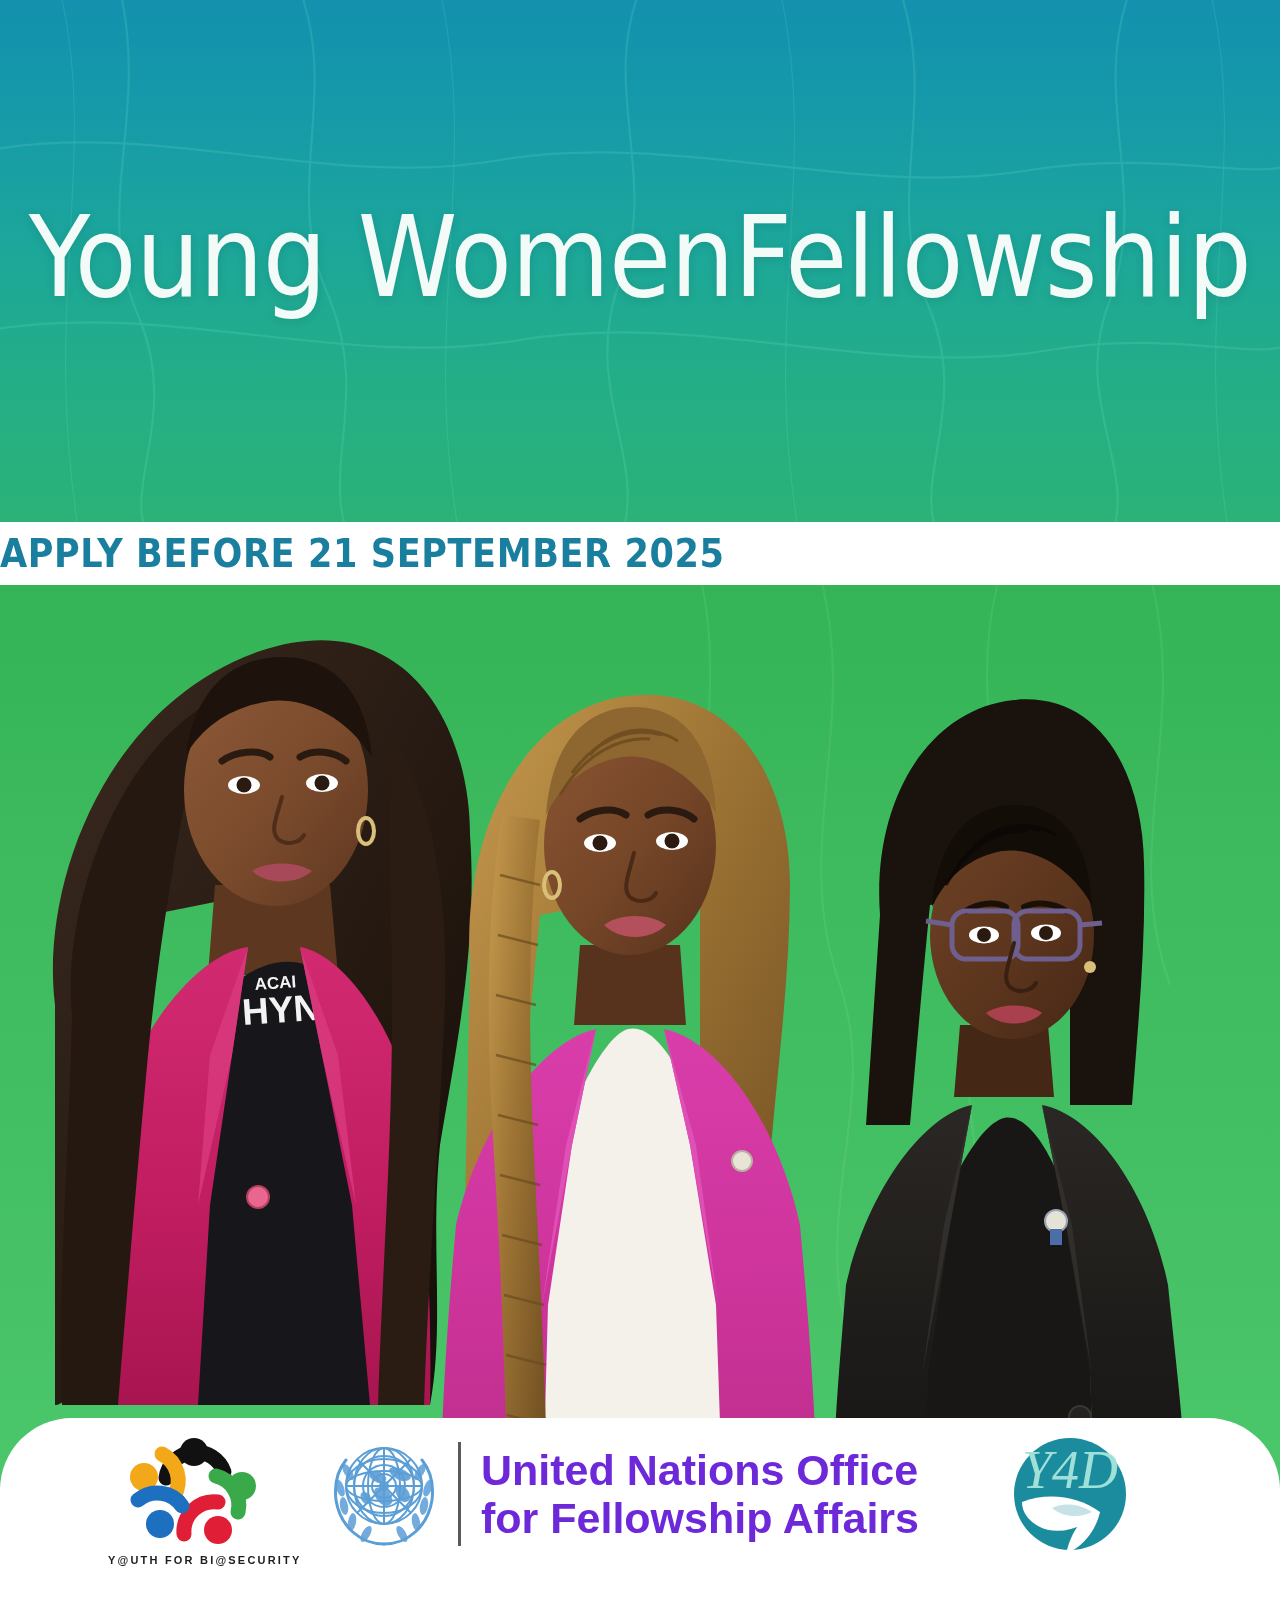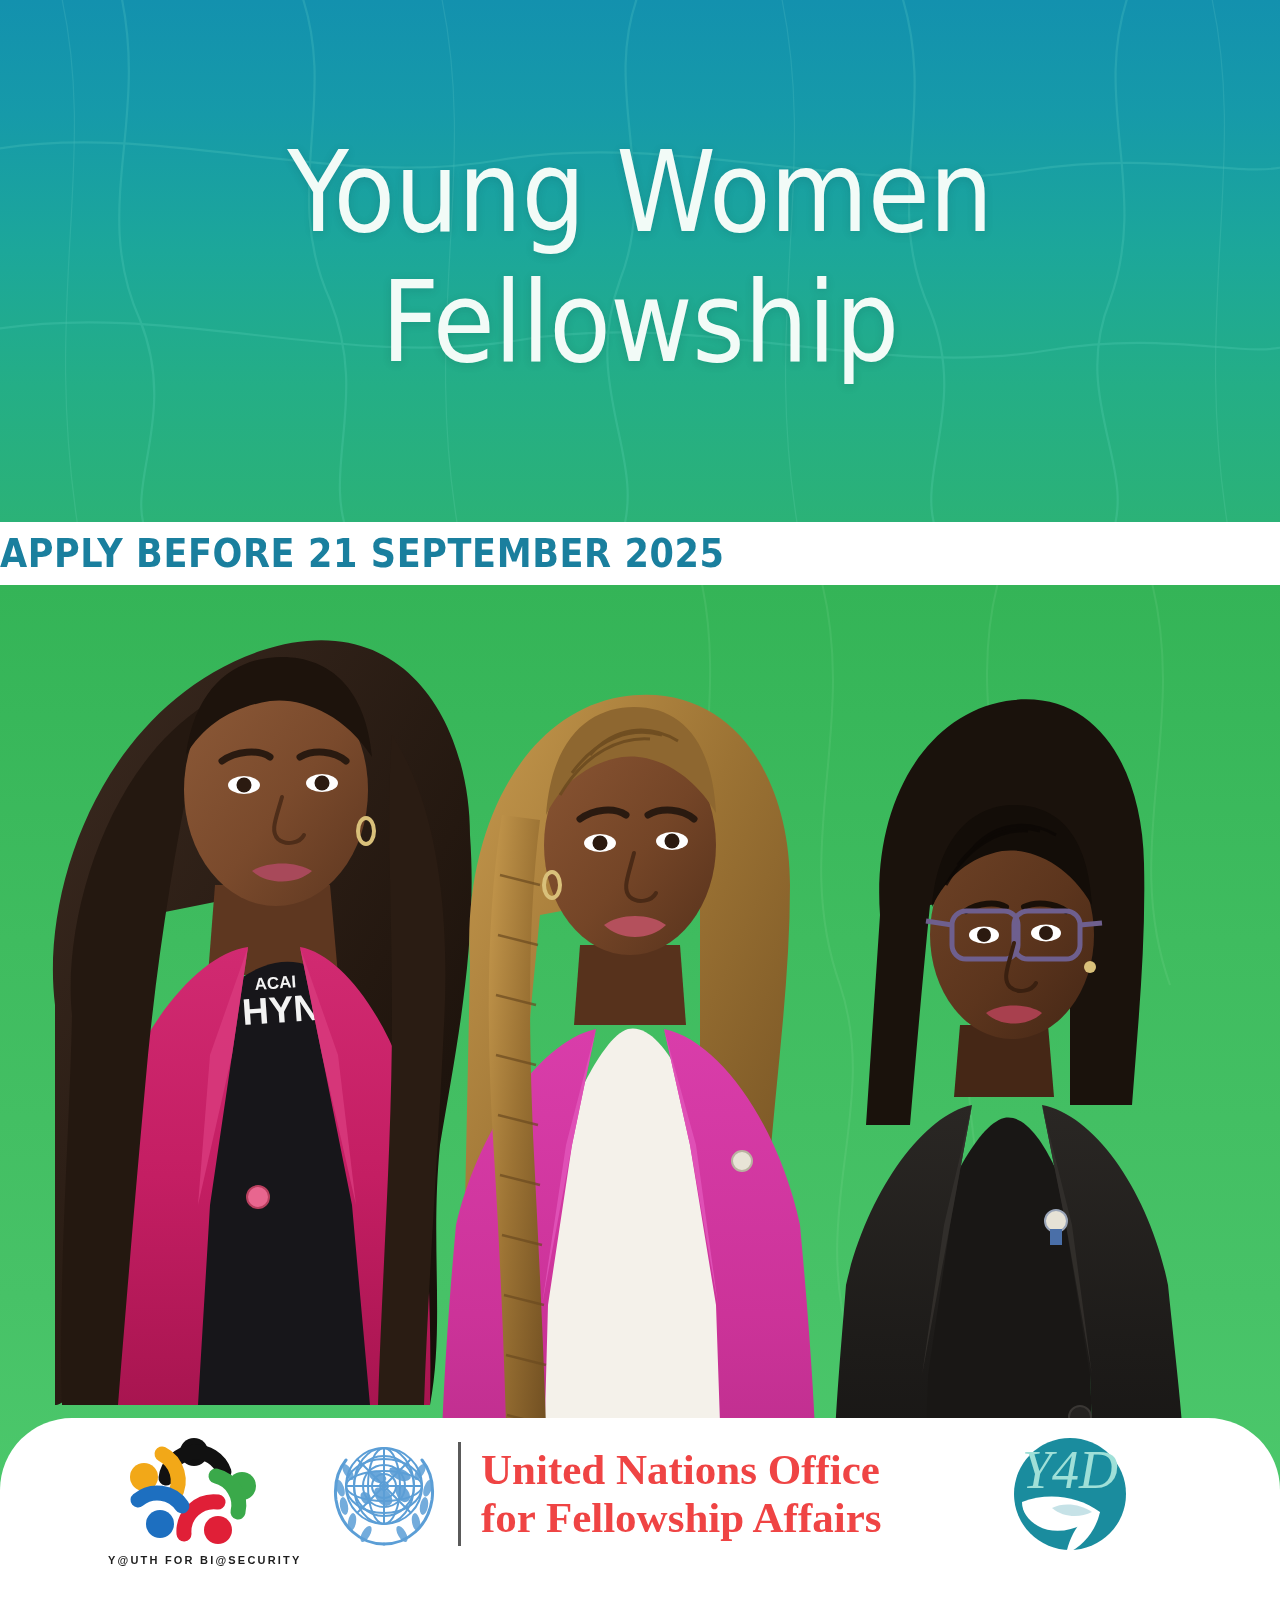--- a/index.html
+++ b/index.html
@@ -11,21 +11,21 @@
 
   
   .header {
     position:absolute; left:0; top:0; width:1280px; height:522px;
     background:linear-gradient(180deg,#1391ae 0%,#169aa9 22%,#1ca79a 48%,#24ae86 74%,#2bb277 100%);
     overflow:hidden;
   }
   .header .veins { position:absolute; inset:0; opacity:.30; }
   .title-wrap {
     position:absolute; left:0; top:0; width:1280px; height:522px;
-    display:flex; flex-direction:column; align-items:center; justify-content:center;
+    display:flex; flex-direction:row; align-items:center; justify-content:center;
     padding-bottom:6px;
   }
   .title-line {
     color:#f2fbf7; font-weight:300; font-size:112px; line-height:1.16;
     letter-spacing:-0.5px; font-family:"DejaVu Sans Condensed","Liberation Sans", sans-serif;
     font-stretch:condensed; white-space:nowrap; text-align:center;
     text-shadow:0 2px 10px rgba(0,40,40,.13);
   }
 
   
@@ -61,22 +61,22 @@
   .logo-y4b .mark { width:170px; height:118px; }
   .y4b-tag {
     position:absolute; left:0; top:120px; width:170px; text-align:center;
     font-size:11px; font-weight:bold; color:#1d1d1d; letter-spacing:2.2px;
     font-family:"Liberation Sans", sans-serif; white-space:nowrap;
   }
   .logo-unoda { position:absolute; left:318px; top:10px; display:flex; align-items:center; }
   .un-emblem { width:132px; height:132px; flex:0 0 auto; }
   .un-divider { width:3px; height:104px; background:#5a5a5a; margin:0 20px 0 8px; }
   .unoda-text {
-    font-family:Liberation Serif, serif;
-    font-stretch:condensed; font-weight:bold; color:#ef4444;
+    font-family:Liberation Sans, sans-serif;
+    font-stretch:condensed; font-weight:bold; color:#6d28d9;
     font-size:43px; line-height:1.12; white-space:nowrap;
   }
   .logo-y4d { position:absolute; left:1004px; top:12px; width:132px; height:132px; }
 </style>
 </head>
 <body>
 
 <div class="poster">
 
   <div class="header">

